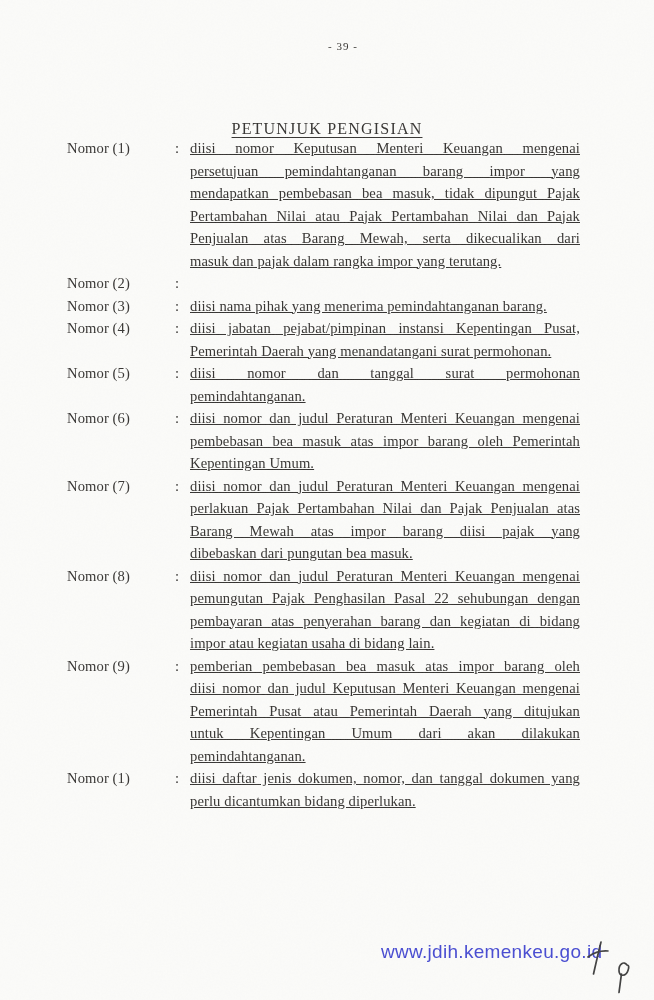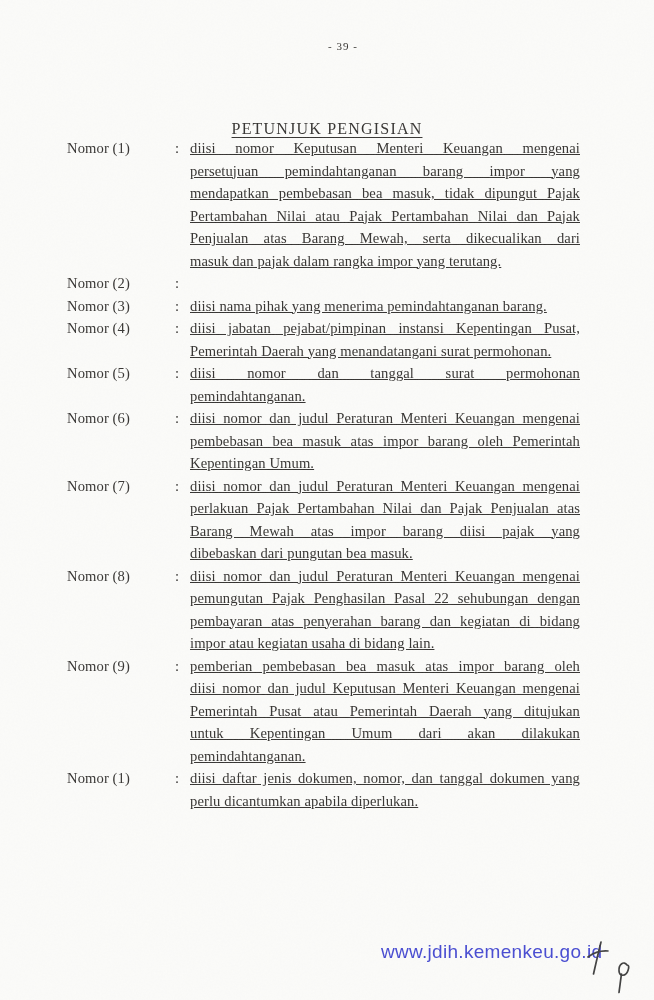--- a/index.html
+++ b/index.html
@@ -156,21 +156,21 @@
           <div class="line">Pemerintah Pusat atau Pemerintah Daerah yang ditujukan</div>
           <div class="line">untuk Kepentingan Umum dari akan dilakukan</div>
           <div class="line last">pemindahtanganan.</div>
         </div>
       </div>
       <div class="item">
         <div class="label">Nomor (1)</div>
         <div class="sep">:</div>
         <div class="text">
           <div class="line">diisi daftar jenis dokumen, nomor, dan tanggal dokumen yang</div>
-          <div class="line last">perlu dicantumkan apabila diperlukan.</div>
+          <div class="line last">perlu dicantumkan bidang diperlukan.</div>
         </div>
       </div>
     </div>
 
   <div class="watermark">www.jdih.kemenkeu.go.id</div>
 
   <svg class="pen-marks" width="55" height="62" viewBox="0 0 55 62">
     <g fill="none" stroke="var(--pen)" stroke-width="1.7" stroke-linecap="round">
       <path d="M16,6 C13.5,16 11,27 8.5,38"></path>
       <path d="M3,21 C9,16.5 16,14.5 23,15"></path>

